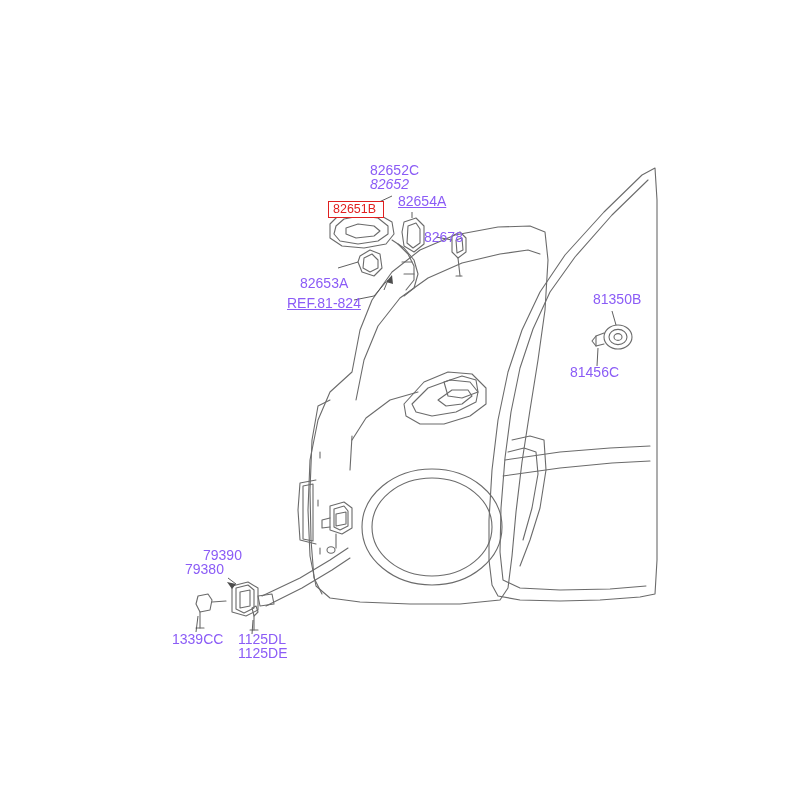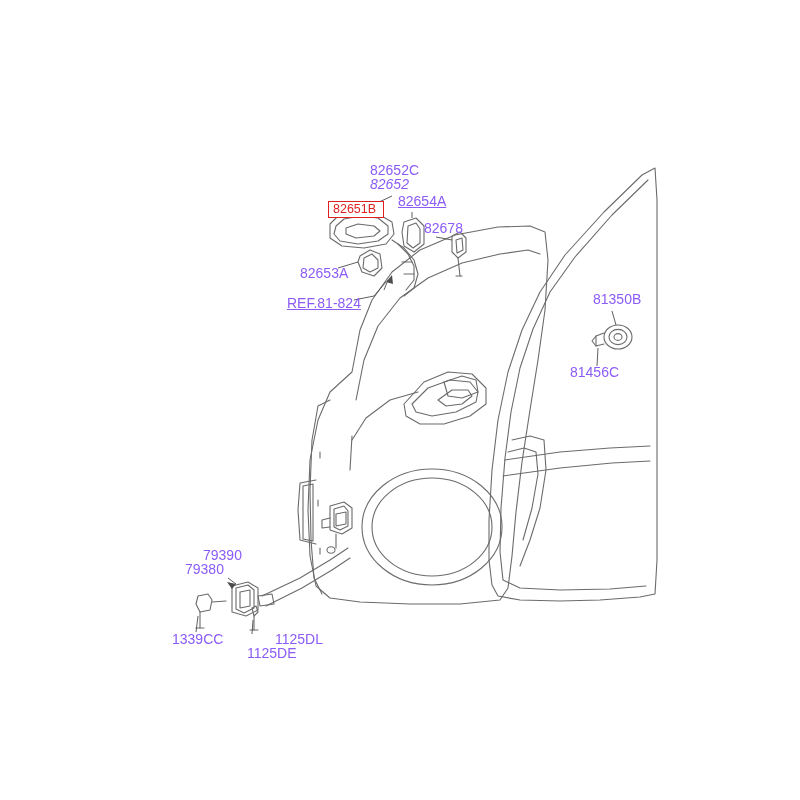--- a/index.html
+++ b/index.html
@@ -185,27 +185,27 @@
     <g fill="#4d4d4d" stroke="none">
       <path d="M360 210 l9 -1 l-5 7 Z"></path>
       <path d="M386 282 l6 -7 l1 9 Z"></path>
       <path d="M236 584 l-9 -2 l5 7 Z"></path>
     </g>
   </svg>
 
   <div class="label" style="left:370px; top:163px;">82652C</div>
   <div class="label" style="left:370px; top:177px;font-style:italic;">82652</div>
   <div class="label" style="left:398px; top:194px;text-decoration:underline;">82654A</div>
-  <div class="label" style="left:424px; top:221px;">82678</div>
-  <div class="label" style="left:300px; top:266px;">82653A</div>
+  <div class="label" style="left:424px; top:230px;">82678</div>
+  <div class="label" style="left:300px; top:276px;">82653A</div>
   <div class="label underline" style="left:287px; top:296px;">REF.81-824</div>
   <div class="label" style="left:593px; top:292px;">81350B</div>
   <div class="label" style="left:570px; top:365px;">81456C</div>
   <div class="label" style="left:203px; top:548px;">79390</div>
   <div class="label" style="left:185px; top:562px;">79380</div>
   <div class="label" style="left:172px; top:632px;">1339CC</div>
-  <div class="label" style="left:238px; top:632px;margin-left:37px;">1125DL</div>
-  <div class="label" style="left:247px; top:646px;">1125DE</div>
+  <div class="label" style="left:238px; top:632px;">1125DL</div>
+  <div class="label" style="left:238px; top:646px;">1125DE</div>
 
   <div class="highlight-box" style="left:328px; top:201px; width:56px; height:17px;"></div>
   <div class="highlight-label" style="left:333px; top:202px;">82651B</div>
 
 </div>
 
 </body></html>

